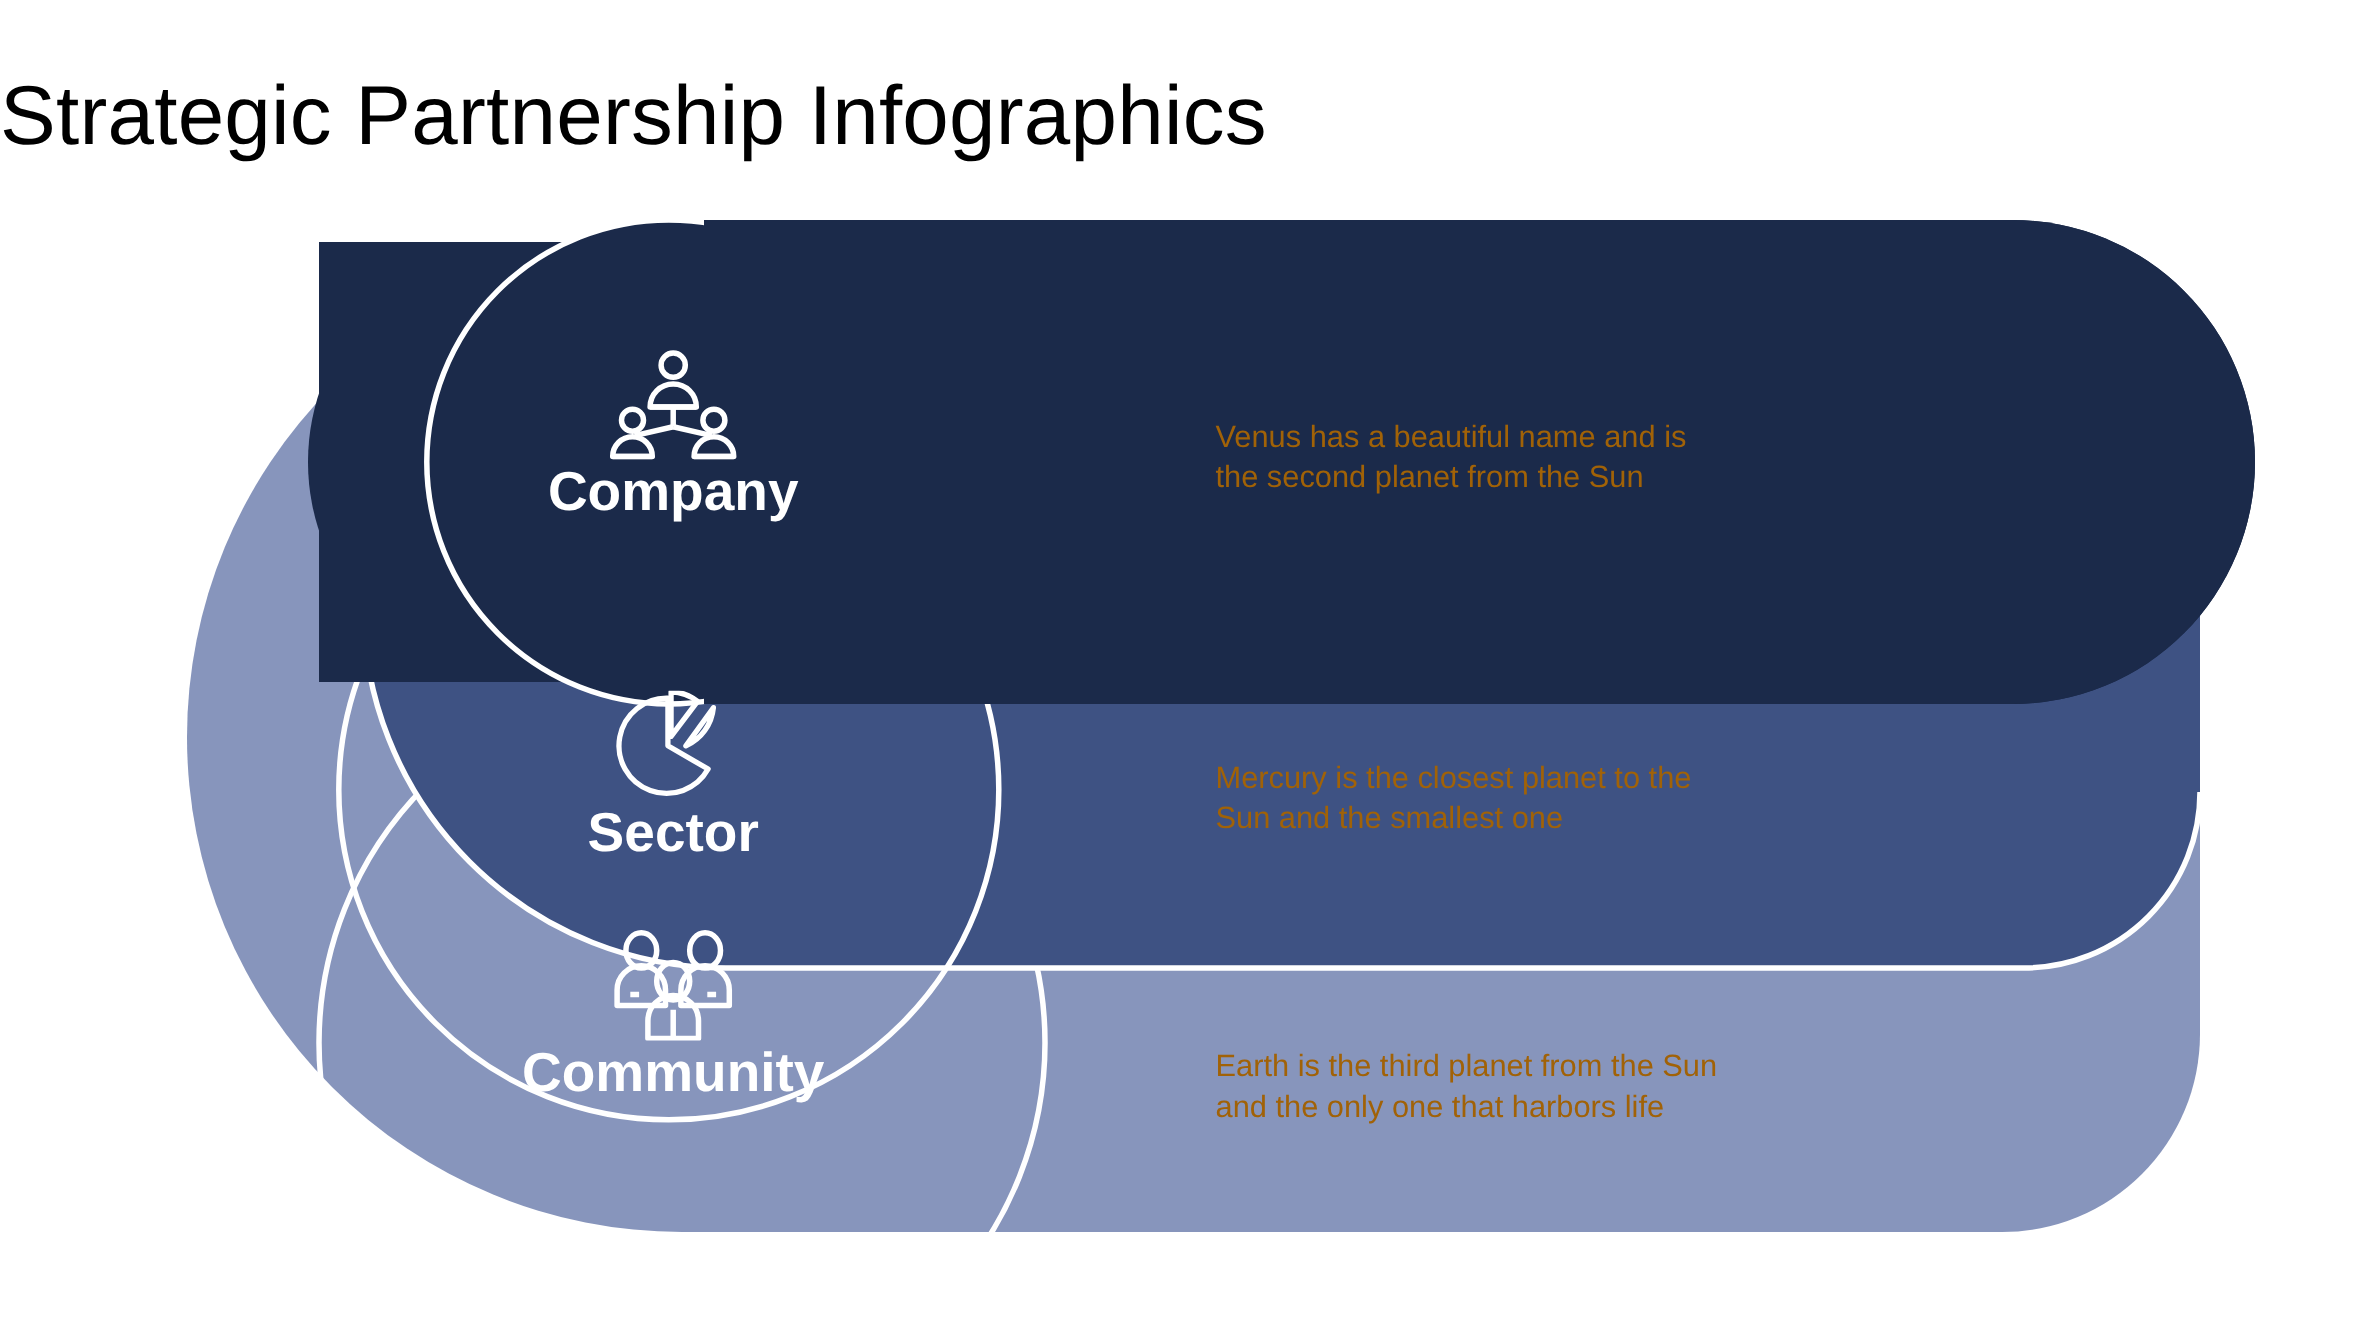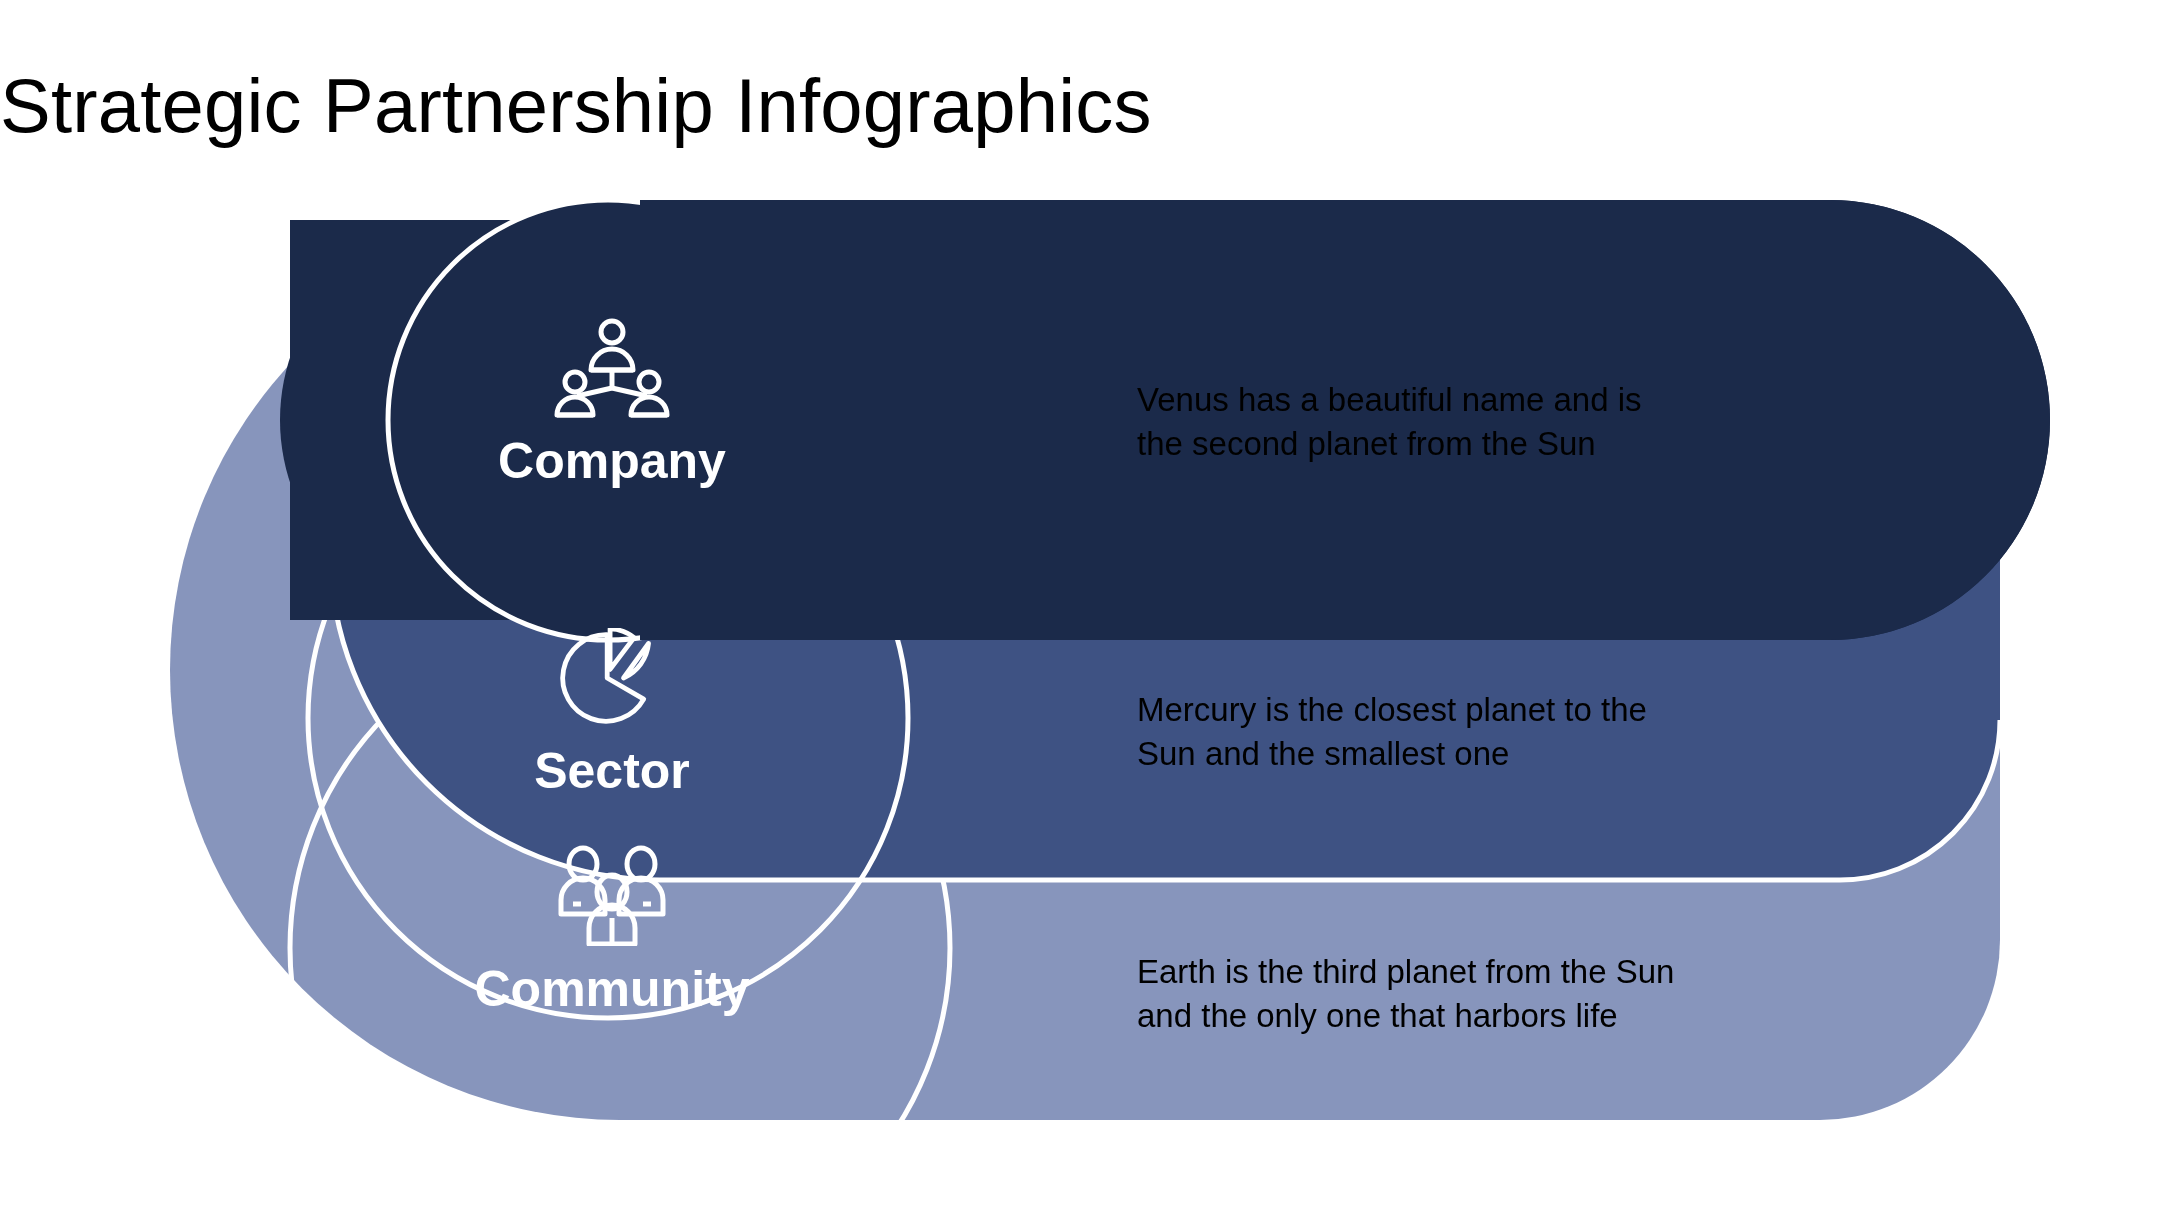--- a/index.html
+++ b/index.html
@@ -57,39 +57,38 @@
     width: 400px;
     text-align: center;
   }
   .icon-wrap {
     display: block;
     margin: 0 auto;
     line-height: 0;
   }
   .icon-label {
     display: block;
-    margin: 16px auto;
+    margin: 2px auto;
     font-size: 50px;
     font-weight: 700;
     color: #ffffff;
     line-height: 1.08;
     word-break: break-all;
   }
   .icon-label-narrow {
     width: 300px;
   }
 
   .desc {
     position: absolute;
-    font-size: 33px;
+    font-size: 28px;
     font-weight: 400;
-    color: #000000;
+    color: #a16207;
     line-height: 1.33;
     width: 640px;
-    margin-left: 32px;
   }
 
   
   #row1-icon  { left: 412px; top: 318px; }
   #row1-desc  { left: 1105px; top: 378px; }
   
   #row2-icon  { left: 412px; top: 628px; }
   #row2-desc  { left: 1105px; top: 688px; }
   
   #row3-icon  { left: 412px; top: 842px; }

